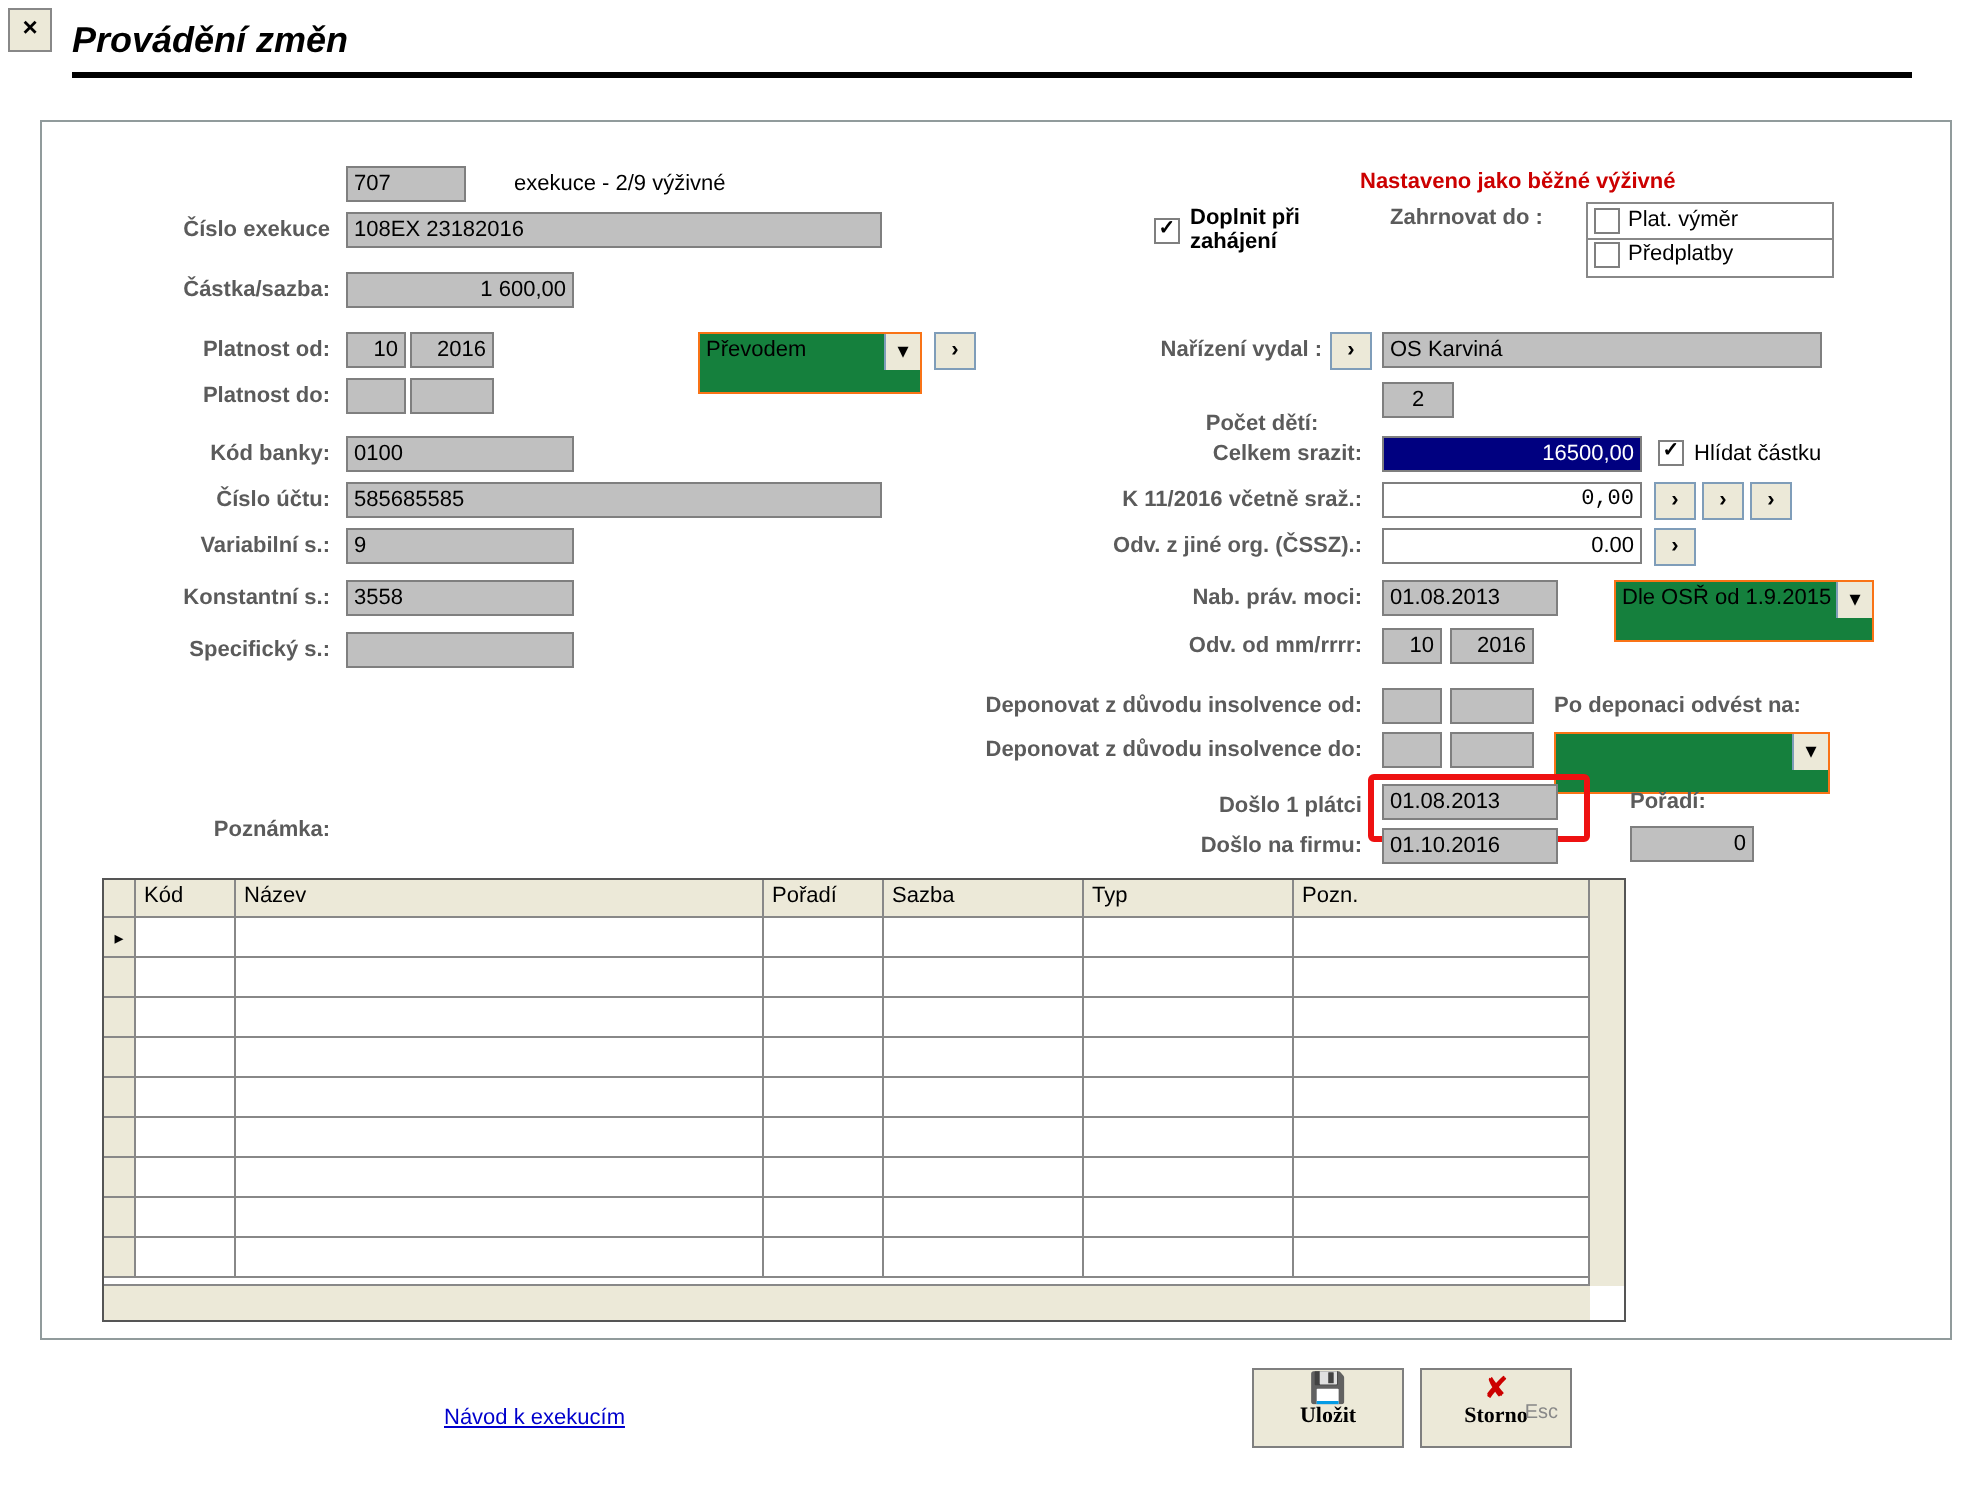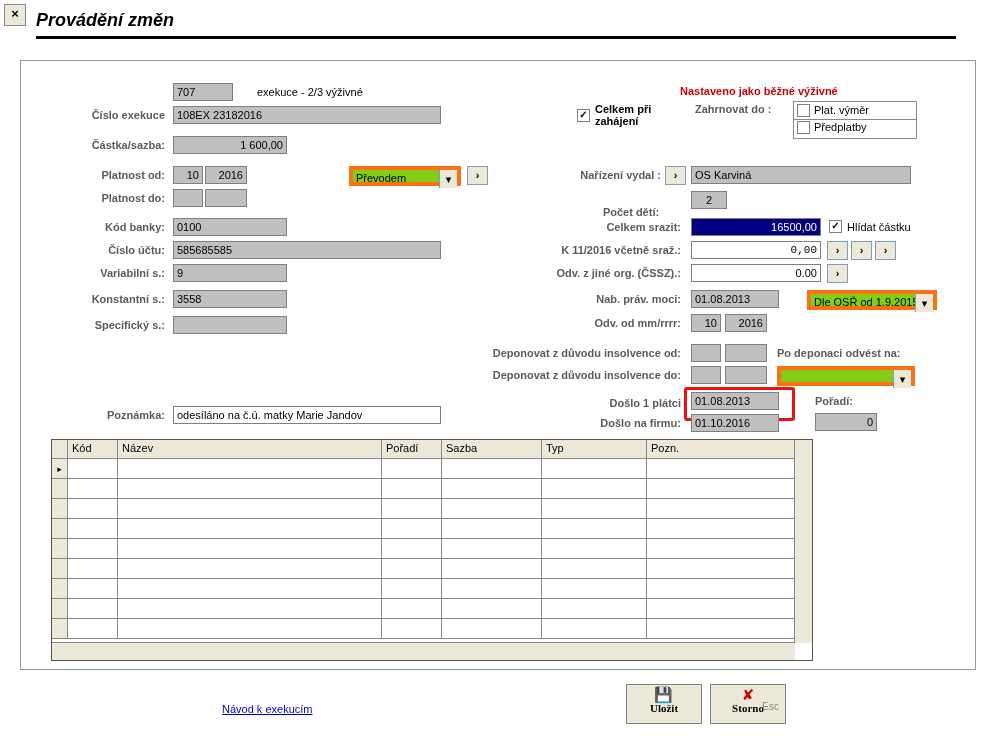--- a/index.html
+++ b/index.html
@@ -7,21 +7,21 @@
 .close-btn{position:absolute;left:4px;top:4px;width:20px;height:20px;border:1px solid #888;background:#ece9d8;text-align:center;font:bold 13px/18px Arial;}
 .title{position:absolute;left:36px;top:10px;font:bold italic 18px Arial;}
 .title-rule{position:absolute;left:36px;top:36px;width:920px;height:3px;background:#000;}
 .frame{position:absolute;left:20px;top:60px;width:954px;height:608px;border:1px solid #919b9c;}
 .lbl{position:absolute;color:#5b5b5b;font-weight:bold;text-align:right;}
 .field{position:absolute;background:#c0c0c0;border:1px solid #7f7f7f;box-sizing:border-box;padding:1px 3px;height:18px;line-height:14px;overflow:hidden;white-space:nowrap;}
 .field.white{background:#fff;}
 .field.right{text-align:right;}
 .blue-f{background:#000080;color:#fff;}
 .arrow-btn{position:absolute;width:21px;height:19px;border:1px solid #7f9db9;background:#ece9d8;text-align:center;font:bold 11px/17px Arial;box-sizing:border-box;}
-.combo{position:absolute;height:20px;box-sizing:border-box;border:4px solid #f97316;background:#84cc16;}
+.combo{position:absolute;height:31px;box-sizing:border-box;border:1px solid #f97316;background:#15803d;}
 .combo .txt{position:absolute;left:3px;top:2px;}
 .combo .drop{position:absolute;right:0;top:0;width:17px;height:18px;background:#ece9d8;border-left:1px solid #7f9db9;text-align:center;font:11px/18px Arial;}
 .checkbox{position:absolute;width:13px;height:13px;border:1px solid #7f7f7f;background:#fff;box-sizing:border-box;font:bold 10px/10px Arial;text-align:center;}
 .check-lbl{position:absolute;color:#000;}
 .red{position:absolute;color:#c00;font-weight:bold;padding-left:43px;}
 .group{position:absolute;border:1px solid #888;}
 .redbox{position:absolute;border:3px solid #e11;border-radius:3px;}
 .table{position:absolute;border:1px solid #555;background:#fff;}
 .th,.td{border-right:1px solid #888;border-bottom:1px solid #888;box-sizing:border-box;padding:2px 4px;position:absolute;height:19px;background:#ece9d8;}
 .td{background:#fff;}
@@ -37,25 +37,25 @@
 <body>
 
 <div class="window">
  <div class="close-btn">×</div>
  <div class="title">Provádění změn</div>
  <div class="title-rule"></div>
 
  <div class="frame">
 
   <div class="field" style="left:152px;top:22px;width:60px;">707</div>
-  <div style="position:absolute;left:236px;top:25px;">exekuce - 2/3 výživné</div>
+  <div style="position:absolute;left:236px;top:25px;">exekuce - 2/9 výživné</div>
   <div class="red" style="left:616px;top:24px;">Nastaveno jako běžné výživné</div>
 
   <div class="checkbox" style="left:556px;top:48px;">✓</div>
-  <div style="position:absolute;left:574px;top:42px;width:70px;font-weight:bold;color:#000;">Celkem při zahájení</div>
+  <div style="position:absolute;left:574px;top:42px;width:70px;font-weight:bold;color:#000;">Doplnit při zahájení</div>
 
   <div class="lbl" style="left:674px;top:42px;width:92px;text-align:left;">Zahrnovat do :</div>
   <div class="group" style="left:772px;top:40px;width:122px;height:36px;">
     <div class="checkbox" style="left:3px;top:2px;"></div>
     <div class="check-lbl" style="left:20px;top:2px;">Plat. výměr</div>
     <div class="checkbox" style="left:3px;top:19px;"></div>
     <div class="check-lbl" style="left:20px;top:19px;">Předplatby</div>
     <div style="position:absolute;left:0;top:17px;right:0;height:1px;background:#888;"></div>
   </div>
 
@@ -88,21 +88,20 @@
   <div class="lbl" style="left:34px;top:206px;width:110px;">Variabilní s.:</div>
   <div class="field" style="left:152px;top:203px;width:114px;">9</div>
 
   <div class="lbl" style="left:34px;top:232px;width:110px;">Konstantní s.:</div>
   <div class="field" style="left:152px;top:229px;width:114px;">3558</div>
 
   <div class="lbl" style="left:34px;top:258px;width:110px;">Specifický s.:</div>
   <div class="field" style="left:152px;top:255px;width:114px;"></div>
 
   <div class="lbl" style="left:34px;top:348px;width:110px;">Poznámka:</div>
-  <div class="field white" style="left:152px;top:345px;width:268px;">odesíláno na č.ú. matky Marie Jandov</div>
 
   <div class="lbl" style="left:520px;top:108px;width:120px;">Nařízení vydal :</div>
   <div class="arrow-btn" style="left:644px;top:105px;">›</div>
   <div class="field" style="left:670px;top:105px;width:220px;">OS Karviná</div>
 
   <div class="lbl" style="left:560px;top:145px;width:100px;text-align:center;">Počet dětí:</div>
   <div class="field right" style="left:670px;top:130px;width:36px;text-align:center;">2</div>
 
   <div class="lbl" style="left:520px;top:160px;width:140px;">Celkem srazit:</div>
   <div class="field blue-f right" style="left:670px;top:157px;width:130px;">16500,00</div>

